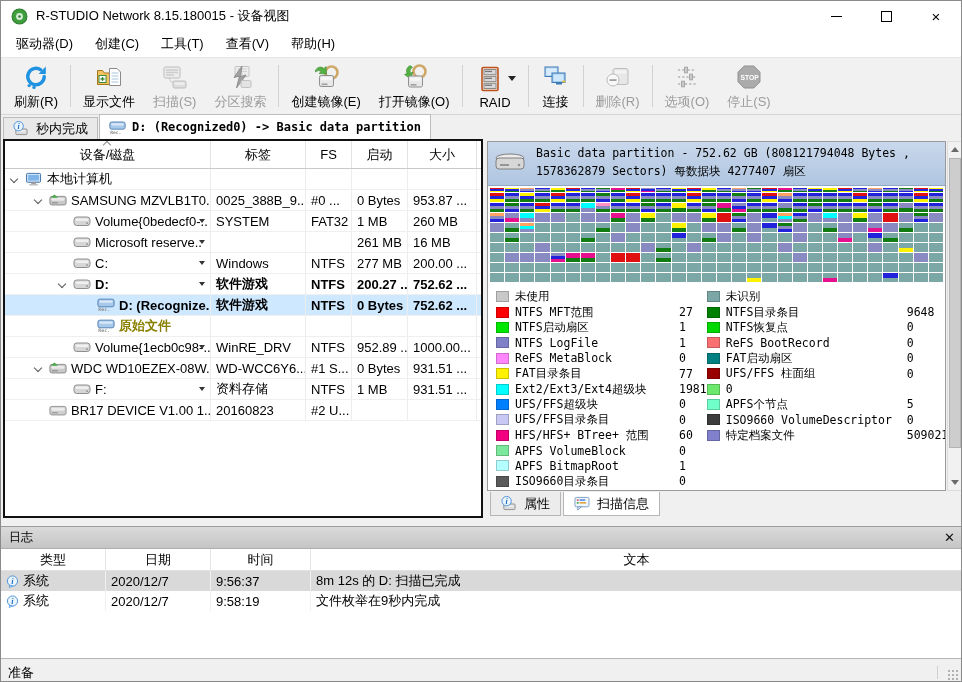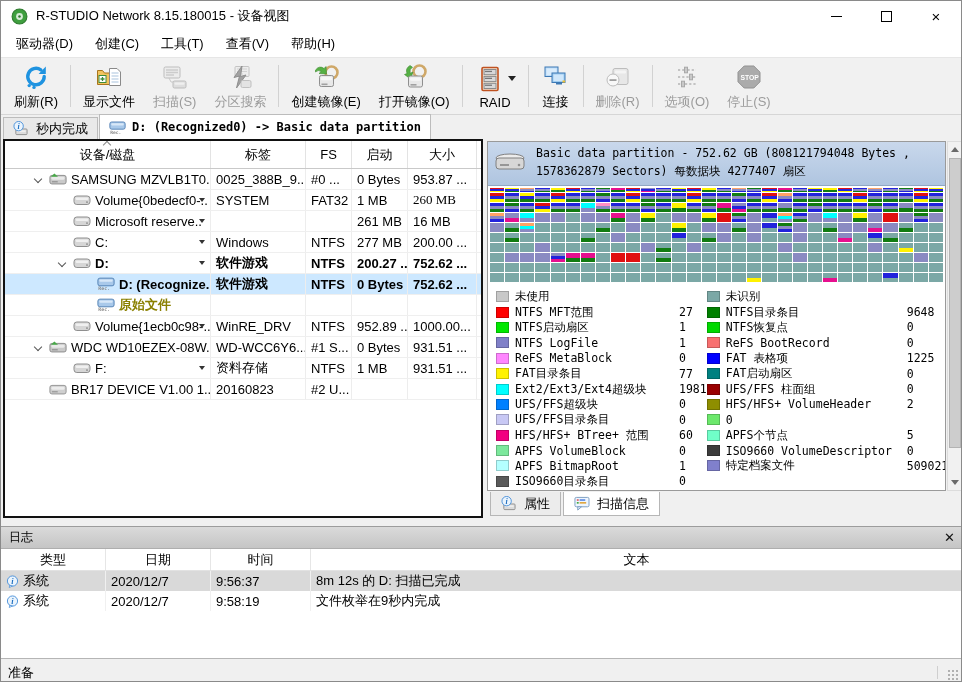--- a/index.html
+++ b/index.html
@@ -331,20 +331,38 @@
         <div class="th" style="width: 56px;">
           <span>启动</span>
         </div>
         <div class="th" style="width: 69px;">
           <span>大小</span>
         </div>
       </div>
     <div id="tree-rows">
         <div class="tr">
           <div class="td namecell" style="width: 206px;">
+            <span class="chev" style="left: 6px;"></span>
+            <span class="rowicon" style="left: 20px;">
+              <svg viewBox="0 0 18 15">
+                <rect x="1" y="1.5" width="15" height="9.5" rx="1" fill="#cfe3f7" stroke="#3a6ea5"></rect>
+                <rect x="2.8" y="3.2" width="11.4" height="6" fill="#7fb4e8"></rect>
+                <rect x="6" y="11" width="5" height="1.8" fill="#9a9a9a"></rect>
+                <rect x="4" y="13" width="9" height="1.4" fill="#b4b4b4"></rect>
+              </svg>
+            </span>
+            <span class="nametext" style="left: 42px;">本地计算机</span>
+          </div>
+          <div class="td" style="width: 95px;"></div>
+          <div class="td" style="width: 46px;"></div>
+          <div class="td" style="width: 56px;"></div>
+          <div class="td" style="width: 69px;"></div>
+        </div>
+        <div class="tr">
+          <div class="td namecell" style="width: 206px;">
             <span class="chev" style="left: 30px;"></span>
             <span class="rowicon" style="left: 44px;">
               <svg viewBox="0 0 20 15">
                 <rect x="1" y="3.5" width="18" height="9.5" rx="2.2" fill="#c9c9c9" stroke="#868686"></rect>
                 <rect x="2.6" y="5" width="14.8" height="3.2" rx="1.5" fill="#e9e9e9"></rect>
                 <rect x="3.2" y="9.8" width="6.5" height="1.5" fill="#989898"></rect>
                 <path d="M2 5 L6 1.5 L10 5 Z" fill="#49a849"></path>
               </svg>
             </span>
             <span class="nametext" style="left: 66px;">SAMSUNG MZVLB1T0...</span>
@@ -362,21 +380,21 @@
                 <rect x="2.6" y="4" width="12.8" height="2.6" rx="1.3" fill="#f0f0f0"></rect>
                 <circle cx="14" cy="8.6" r="0.9" fill="#868686"></circle>
               </svg>
             </span>
             <span class="nametext" style="left: 90px;">Volume{0bedecf0-..</span>
             <span class="ddown"></span>
           </div>
           <div class="td" style="width: 95px;">SYSTEM</div>
           <div class="td" style="width: 46px;">FAT32</div>
           <div class="td" style="width: 56px;">1 MB</div>
-          <div class="td" style="width: 69px; font-family: Liberation Serif, serif;">260 MB</div>
+          <div class="td" style="width: 69px;">260 MB</div>
         </div>
         <div class="tr">
           <div class="td namecell" style="width: 206px;">
             <span class="rowicon" style="left: 68px;">
               <svg viewBox="0 0 18 13">
                 <rect x="1" y="2.5" width="16" height="8.5" rx="2.8" fill="#d6d6d6" stroke="#8f8f8f"></rect>
                 <rect x="2.6" y="4" width="12.8" height="2.6" rx="1.3" fill="#f0f0f0"></rect>
                 <circle cx="14" cy="8.6" r="0.9" fill="#868686"></circle>
               </svg>
             </span>
@@ -1761,38 +1779,28 @@
               <span class="lg-chip" style="background: rgb(0, 216, 0);"></span>
               <span class="lg-label">NTFS恢复点</span>
               <span class="lg-value">0</span>
             </div>
             <div class="lg-row">
               <span class="lg-chip" style="background: rgb(248, 112, 112);"></span>
               <span class="lg-label">ReFS BootRecord</span>
               <span class="lg-value">0</span>
             </div>
             <div class="lg-row">
-              <span class="lg-chip" style="background: rgb(0, 0, 255);"></span>
-              <span class="lg-label">FAT 表格项</span>
-              <span class="lg-value">1225</span>
-            </div>
-            <div class="lg-row">
               <span class="lg-chip" style="background: rgb(0, 128, 128);"></span>
               <span class="lg-label">FAT启动扇区</span>
               <span class="lg-value">0</span>
             </div>
             <div class="lg-row">
               <span class="lg-chip" style="background: rgb(153, 0, 0);"></span>
               <span class="lg-label">UFS/FFS 柱面组</span>
               <span class="lg-value">0</span>
-            </div>
-            <div class="lg-row">
-              <span class="lg-chip" style="background: rgb(142, 142, 0);"></span>
-              <span class="lg-label">HFS/HFS+ VolumeHeader</span>
-              <span class="lg-value">2</span>
             </div>
             <div class="lg-row">
               <span class="lg-chip" style="background: rgb(108, 232, 108);"></span>
               <span class="lg-value">0</span>
             </div>
             <div class="lg-row">
               <span class="lg-chip" style="background: rgb(112, 255, 200);"></span>
               <span class="lg-label">APFS个节点</span>
               <span class="lg-value">5</span>
             </div>

